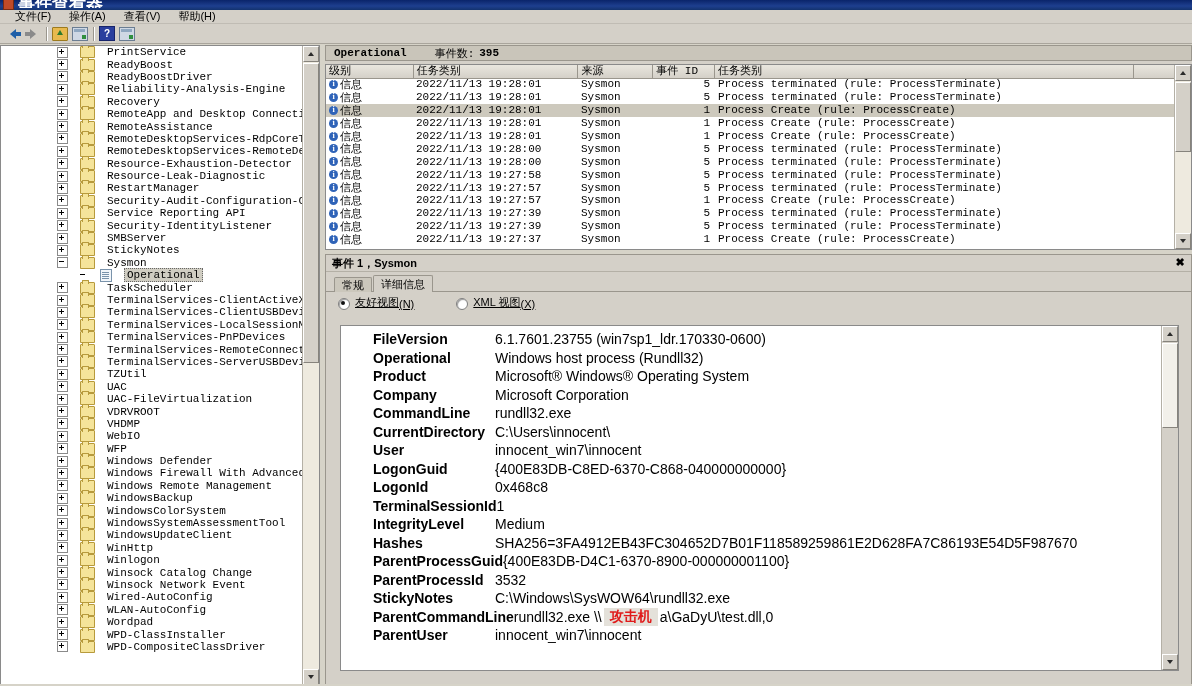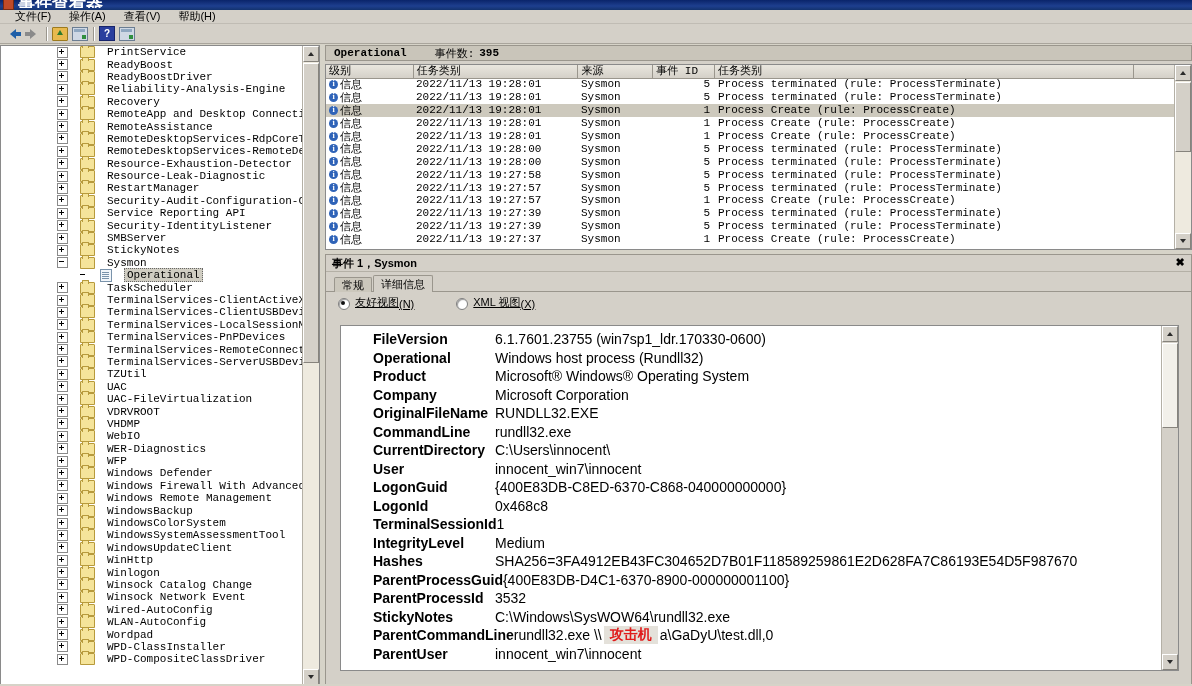--- a/index.html
+++ b/index.html
@@ -376,25 +376,20 @@
           <span class="tlabel">VHDMP</span>
         </div>
         <div class="tnode">
           <span class="exp plus"></span>
           <span class="folder"></span>
           <span class="tlabel">WebIO</span>
         </div>
         <div class="tnode">
           <span class="exp plus"></span>
           <span class="folder"></span>
-          <span class="tlabel">WER-Diagnostics</span>
-        </div>
-        <div class="tnode">
-          <span class="exp plus"></span>
-          <span class="folder"></span>
           <span class="tlabel">WFP</span>
         </div>
         <div class="tnode">
           <span class="exp plus"></span>
           <span class="folder"></span>
           <span class="tlabel">Windows Defender</span>
         </div>
         <div class="tnode">
           <span class="exp plus"></span>
           <span class="folder"></span>
@@ -679,24 +674,20 @@
           </div>
           <div class="drow">
             <span class="dkey">Product</span>
             <span class="dval">Microsoft® Windows® Operating System</span>
           </div>
           <div class="drow">
             <span class="dkey">Company</span>
             <span class="dval">Microsoft Corporation</span>
           </div>
           <div class="drow">
-            <span class="dkey">OriginalFileName</span>
-            <span class="dval">RUNDLL32.EXE</span>
-          </div>
-          <div class="drow">
             <span class="dkey">CommandLine</span>
             <span class="dval">rundll32.exe</span>
           </div>
           <div class="drow">
             <span class="dkey">CurrentDirectory</span>
             <span class="dval">C:\Users\innocent\</span>
           </div>
           <div class="drow">
             <span class="dkey">User</span>
             <span class="dval">innocent_win7\innocent</span>

